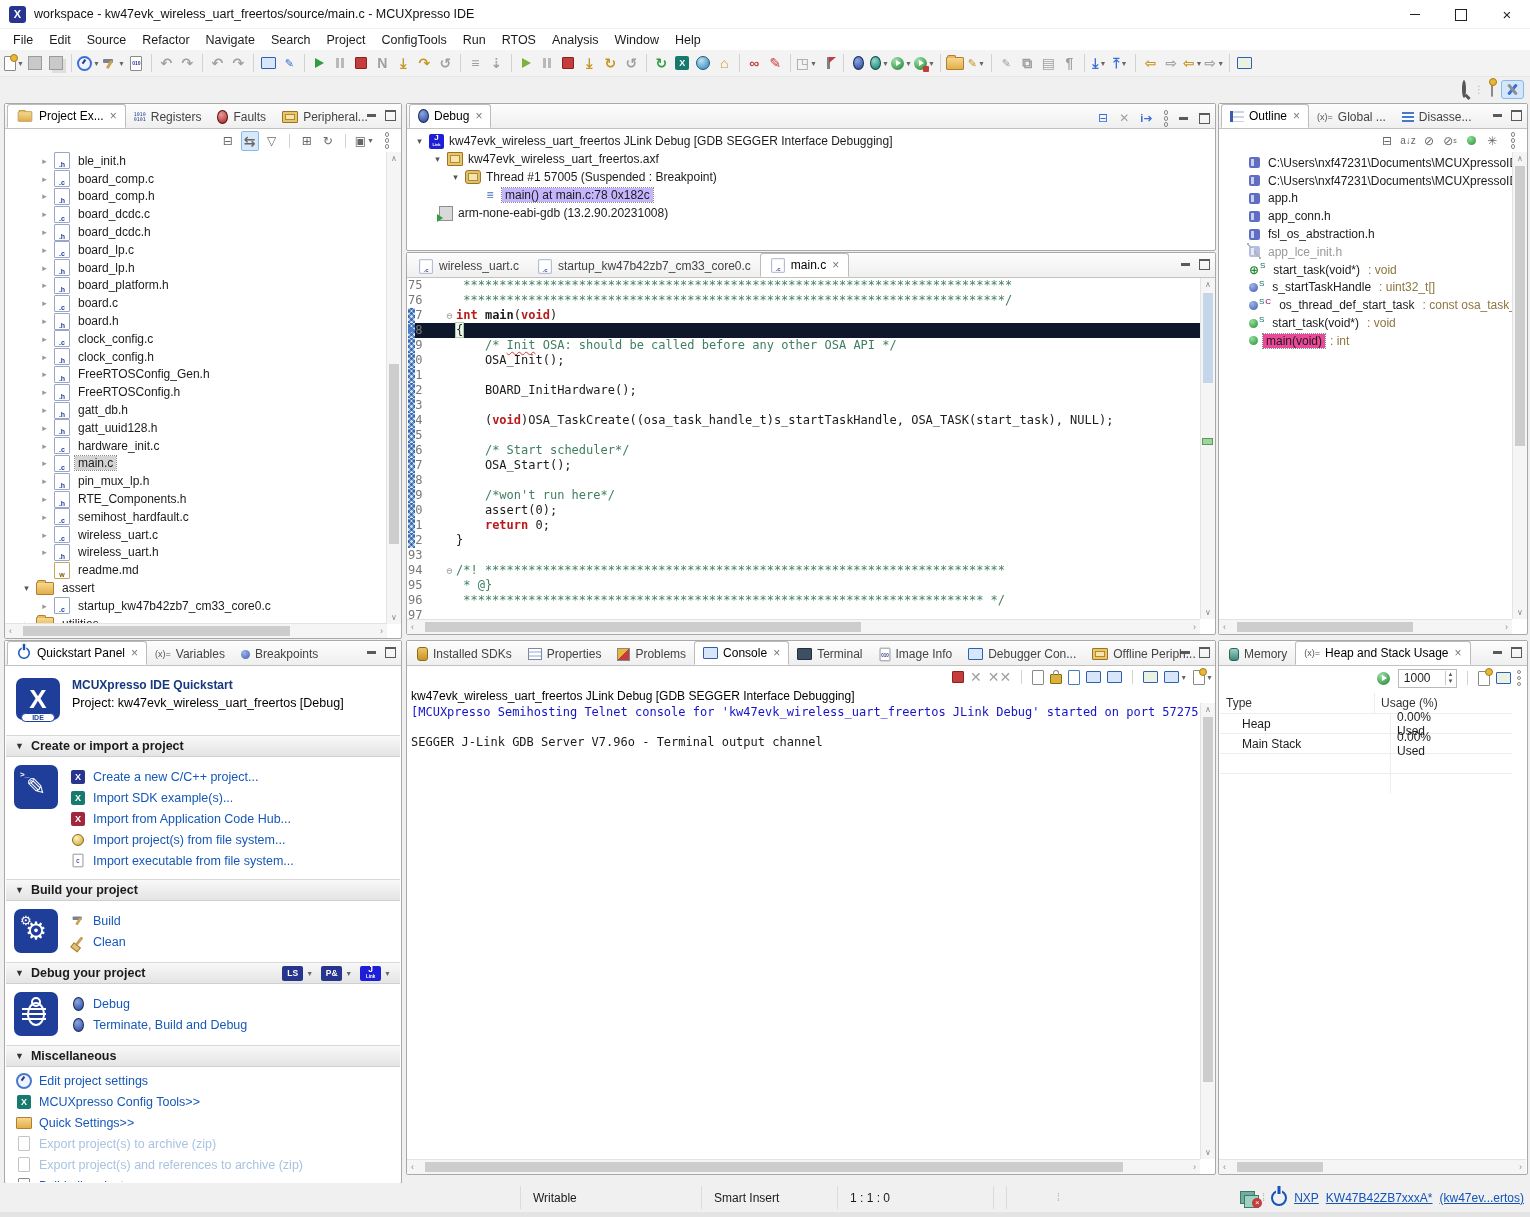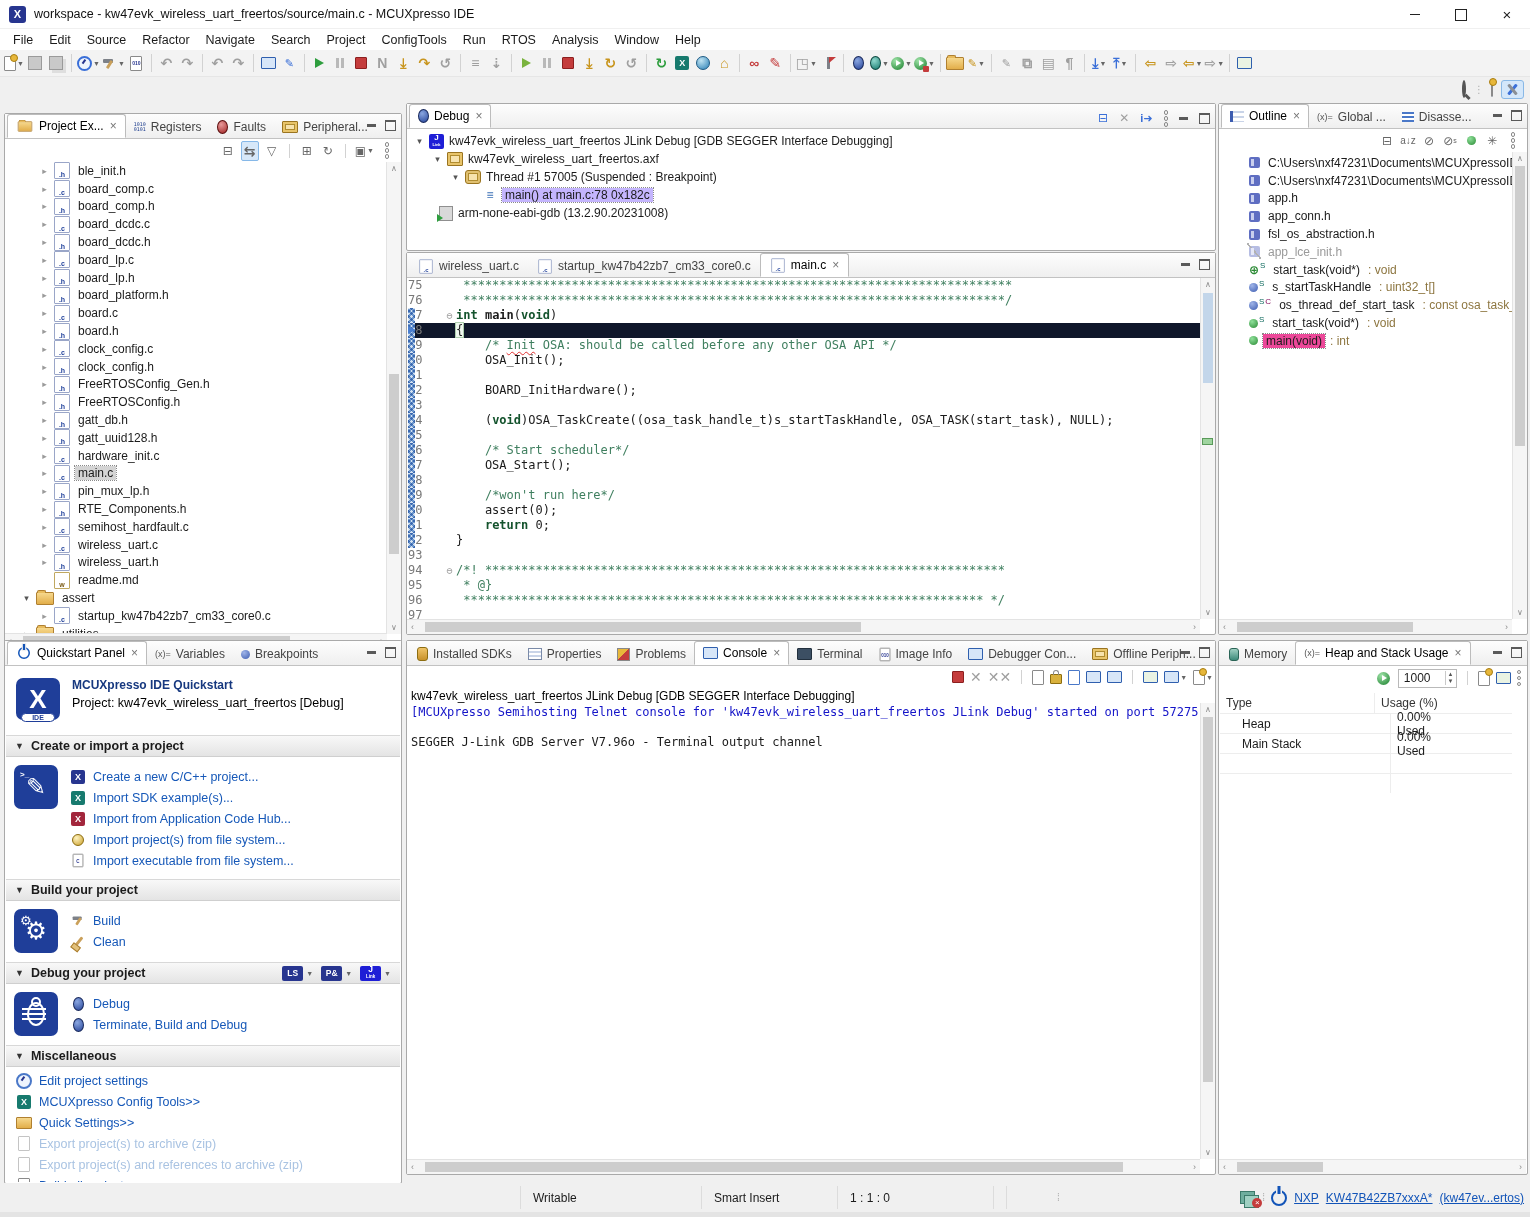--- a/index.html
+++ b/index.html
@@ -138,21 +138,21 @@
   .edtabs .tab{padding:0 9px}
   .ed-code{position:absolute;top:25px;left:1px;right:15px;bottom:15px;overflow:hidden;background:#fff;
            font-family:"DejaVu Sans Mono","Liberation Mono",monospace;font-size:12px;line-height:15px}
   .cl{position:relative;height:15px;display:flex;white-space:pre}
   .cl.cur{background:#0f172a}
   .cl.band::before{content:"";position:absolute;left:0;top:0;bottom:0;width:7px;
       background:repeating-linear-gradient(45deg,#7aa3d4 0 2px,#e9f0f8 2px 4px),repeating-linear-gradient(-45deg,#7aa3d4 0 2px,#e9f0f8 2px 4px);background-blend-mode:multiply}
   .ln{width:33px;flex:0 0 33px;text-align:left;color:#787878;padding-right:2px}
   .fm{width:13px;flex:0 0 13px;color:#9a9a9a;font-size:10px;text-align:center}
   .ct{flex:1}
-  .s-kw{color:#14532d;font-weight:bold}
+  .s-kw{color:#b91c1c;font-weight:bold}
   .s-com{color:#3f7f5f}
   .s-fn{font-weight:bold}
   .s-mis{color:#3f7f5f;text-decoration:underline wavy #e03030 1px;text-underline-offset:2px}
   .s-brk{background:#eef7ee;outline:1px solid #aecfae}
   .ipt{position:absolute;left:0px;top:3px;width:0;height:0;border-left:8px solid #4a7fd0;border-top:4.5px solid transparent;border-bottom:4.5px solid transparent}
   .ovmark{position:absolute;right:2px;width:9px;height:5px}
   
   .ctools{position:absolute;top:25px;right:2px;height:22px;display:flex;align-items:center;gap:6px}
   .con-title{position:absolute;top:48px;left:4px;right:18px;font-size:12px;color:#000;white-space:nowrap;overflow:hidden}
   .con-out{position:absolute;top:64px;left:4px;right:15px;bottom:16px;font-family:"DejaVu Sans Mono","Liberation Mono",monospace;font-size:12px;line-height:15px;white-space:pre;overflow:hidden}
@@ -372,21 +372,21 @@
 
   <div class="row2">
     <span><span class="mag"></span></span>
     <span class="tdots">⋮</span>
     <span style="position:relative"><span class="scr" style="border-color:#8a8a8a"></span><span class="star" style="right:-4px;top:-4px"></span></span>
     <span class="pactive">
         <span class="tools"></span>
       </span>
   </div>
 
-  <div class="panel" style="left:4px;top:113px;width:396px;height:534px">
+  <div class="panel" style="left:4px;top:103px;width:396px;height:534px">
     <div class="tabbar">
       <span class="tab on">
           <span class="fold16" style="transform:scale(.8)"></span>
           <span>Project Ex...</span>
           <span class="tx">×</span>
         </span>
       <span class="tab">
           <span style="font-size:5px;line-height:5px;color:#1a3a8c;font-family:'DejaVu Sans Mono',monospace">1010<br>0101</span>
           <span>Registers</span>
         </span>

